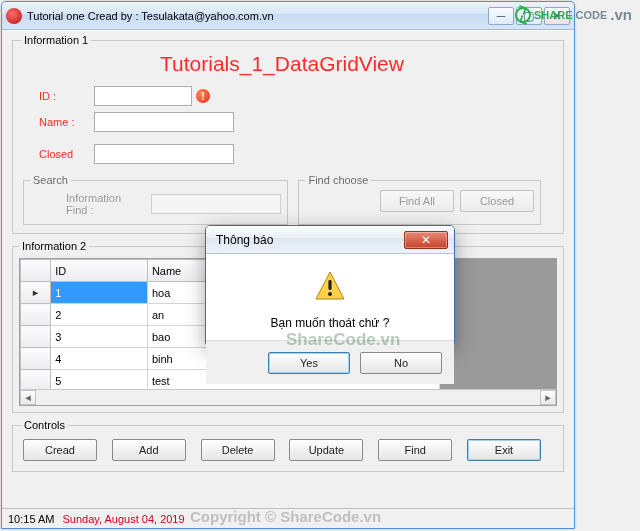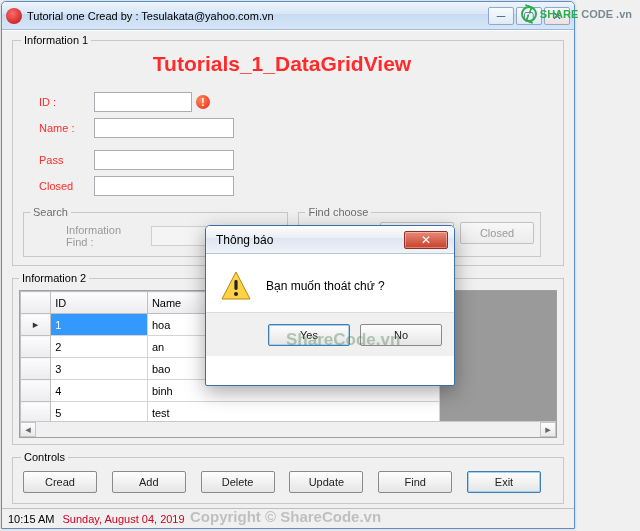--- a/index.html
+++ b/index.html
@@ -7,21 +7,21 @@
   .window { width: 574px; height: 528px; margin: 1px; border: 1px solid #5a8fc8; border-radius: 5px 5px 0 0; background: #fff; box-shadow: 0 0 3px rgba(0,0,0,.2); position: relative; overflow: hidden; }
   .titlebar { height: 28px; background: linear-gradient(#eef4fb, #d7e6f7 45%, #c6dbf2 46%, #d7e6f7); border-bottom: 1px solid #9fb9d8; display: flex; align-items: center; padding: 0 4px; border-radius: 4px 4px 0 0; }
   .titlebar .icon { width: 16px; height: 16px; background: radial-gradient(circle at 40% 35%, #ff6b6b, #b11); border-radius: 50%; margin-right: 5px; }
   .titlebar .title { flex: 1; color: #000; }
   .winbtns { display: flex; gap: 2px; }
   .winbtn { width: 26px; height: 18px; border: 1px solid #8fa8c6; border-radius: 2px; background: linear-gradient(#f7fbff,#dfeaf7); display:flex; align-items:center; justify-content:center; color:#3a5a80; font-size:12px; line-height:1; }
   .winbtn.close { background: linear-gradient(#f7fbff,#efe0e0); }
   .content { position: absolute; top: 29px; left: 0; right: 0; bottom: 0; background: #f0f0f0; padding: 3px 10px 2px 10px; }
   fieldset.group { border: 1px solid #c8c8c8; margin: 0 0 6px 0; padding: 4px 20px 6px 8px; }
   legend { padding: 0 3px; color: #000; }
-  .headline { text-align: center; color: #ff2a2a; font-size: 21px; font-family: "Segoe UI", sans-serif; font-weight: 700; margin: 2px 0 10px 0; }
+  .headline { text-align: center; color: #ff2a2a; font-size: 21px; font-family: "Segoe UI", sans-serif; font-weight: 400; margin: 2px 0 4px 0; }
   .formrow { display: flex; align-items: center; margin: 6px 0; }
   .lbl { color: #ff2a2a; width: 55px; text-align: left; margin-left: 18px;}
   .inp { border: 1px solid #abadb3; height: 20px; background:#fff; padding:1px 3px; }
   .err { width:14px;height:14px;border-radius:50%;background:radial-gradient(circle at 35% 35%,#ff8a50,#e22);display:inline-flex;align-items:center;justify-content:center;color:#fff;font-weight:bold;font-size:10px;margin-left:4px;}
   .twocol { display:flex;flex-direction:column; }
   .col { flex:1; }
   .subgroups { display:flex; gap:6px; margin-top:4px;}
   fieldset.sub { border:1px solid #c8c8c8; padding:4px 6px 6px 6px; flex:1; min-width:0; }
   fieldset.sub legend { color:#6d6d6d; }
   .btn { height:22px; border:1px solid #8a8a8a; background:linear-gradient(#fefefe,#e5e5e5); border-radius:2px; padding:0 10px; min-width:74px; color:#222; cursor:pointer; }
@@ -34,25 +34,25 @@
   .rowhdr { width:26px; background:linear-gradient(#fcfcfd,#ececf0)!important; border:1px solid #bfbfbf!important; text-align:center; color:#333;}
   .selcell { background:#3399ff!important; color:#fff; }
   .gridgrey { position:absolute; top:0; bottom:0; right:0; left:420px; background:#9a9a9a; }
   .scroll-h { position:absolute; left:0; right:0; bottom:0; height:16px; background:#efefef; border-top:1px solid #c8c8c8; display:flex; }
   .scroll-h .sb { width:16px; border:1px solid #c4c4c4; background:linear-gradient(#fdfdfd,#e8e8e8); display:flex;align-items:center;justify-content:center;color:#666;}
   .scroll-h .track { flex:1; background:#f0f0f0; }
   .controls { display:flex; justify-content:space-between; padding:4px 2px; }
   .statusbar { position:absolute; left:0; right:0; bottom:0; height:20px; background:#f0f0f0; border-top:1px solid #c0c0c0; display:flex; align-items:center; padding:0 6px; gap:8px; }
   .statusbar .date { color:#d00020; }
   
-  .dialog { position:absolute; left:205px; top:225px; width:250px; height:161px; border:1px solid #3b6ea5; border-radius:5px 5px 2px 2px; background:#fff; box-shadow:0 6px 20px rgba(0,0,0,.35); z-index:10; }
+  .dialog { position:absolute; left:205px; top:225px; width:250px; height:120px; border:1px solid #3b6ea5; border-radius:5px 5px 2px 2px; background:#fff; box-shadow:0 6px 20px rgba(0,0,0,.35); z-index:10; }
   .dlg-title { height:28px; background:linear-gradient(#fdfdfe,#e9eef5 45%,#dde6f1 46%,#eef3f9); border-bottom:1px solid #b6c6da; border-radius:4px 4px 0 0; display:flex; align-items:center; padding:0 6px 0 10px; }
   .dlg-title span { flex:1; color:#000; font-size:12px;}
   .dlg-close { width:44px;height:18px;border-radius:2px;background:linear-gradient(#e58a78,#c8402a);border:1px solid #8f3020;display:flex;align-items:center;justify-content:center;color:#fff;font-size:12px; box-shadow:inset 0 0 0 1px rgba(255,255,255,.35);}
-  .dlg-body { padding:16px 14px 10px 14px; display:flex; align-items:center; gap:14px; }
+  .dlg-body { padding:16px 14px 10px 14px; display:flex; align-items:center; gap:14px;flex-direction:column; }
   .warnicon { width:32px;height:32px; }
   .warnicon svg { width:32px;height:32px; display:block; }
   .dlg-msg { color:#000; font-size:12px; }
   .dlg-foot { height:44px; background:#f0f0f0; border-top:1px solid #dcdcdc; display:flex; align-items:center; justify-content:flex-end; gap:10px; padding:0 12px; }
   
   .wm1 { position:absolute; right:8px; top:6px; z-index:20; font-size:15px; font-weight:600; color:#2fae4e; font-family:Arial,sans-serif; display:flex; align-items:center; gap:3px;}
   .wm1 .ring { width:16px;height:16px;border:2px solid #2fae4e;border-radius:50%;position:relative;}
   .wm1 .ring::before,.wm1 .ring::after{content:"";position:absolute;width:6px;height:6px;border:2px solid #2fae4e;border-left:0;border-bottom:0;border-radius:0 3px 0 0;}
   .wm1 .ring::before{top:-3px;right:3px;transform:rotate(20deg);}
   .wm1 .ring::after{bottom:-3px;left:3px;transform:rotate(200deg);}
@@ -86,24 +86,20 @@
             <input class="inp" style="width: 98px;" value="">
             <span class="err">!</span>
           </div>
           <div class="formrow">
             <span class="lbl">Name :</span>
             <input class="inp" style="width: 140px;" value="">
           </div>
         </div>
         <div class="col">
           <div class="formrow">
-            <span class="lbl">Pass</span>
-            <input class="inp" style="width: 140px;" value="">
-          </div>
-          <div class="formrow">
             <span class="lbl">Closed</span>
             <input class="inp" style="width: 140px;" value="">
           </div>
         </div>
       </div>
 
       <div class="subgroups">
         <fieldset class="sub" style="flex:1.1;">
           <legend>Search</legend>
           <div class="formrow" style="margin:2px 0;">
@@ -214,16 +210,16 @@
   <div class="dlg-foot">
     <button class="btn def" style="min-width:82px">Yes</button>
     <button class="btn" style="min-width:82px">No</button>
   </div>
 </div>
 
 <div class="wm1">
   <span class="ring"></span>
   <span>SHARE</span>
     <span class="grey">CODE</span>
-    <span class="grey" style="font-size:11px">.vn</span>
+    <span class="grey" style="font-size:15px">.vn</span>
 </div>
 <div class="wm2">ShareCode.vn</div>
 <div class="wm3">Copyright © ShareCode.vn</div>
 
 </body></html>

